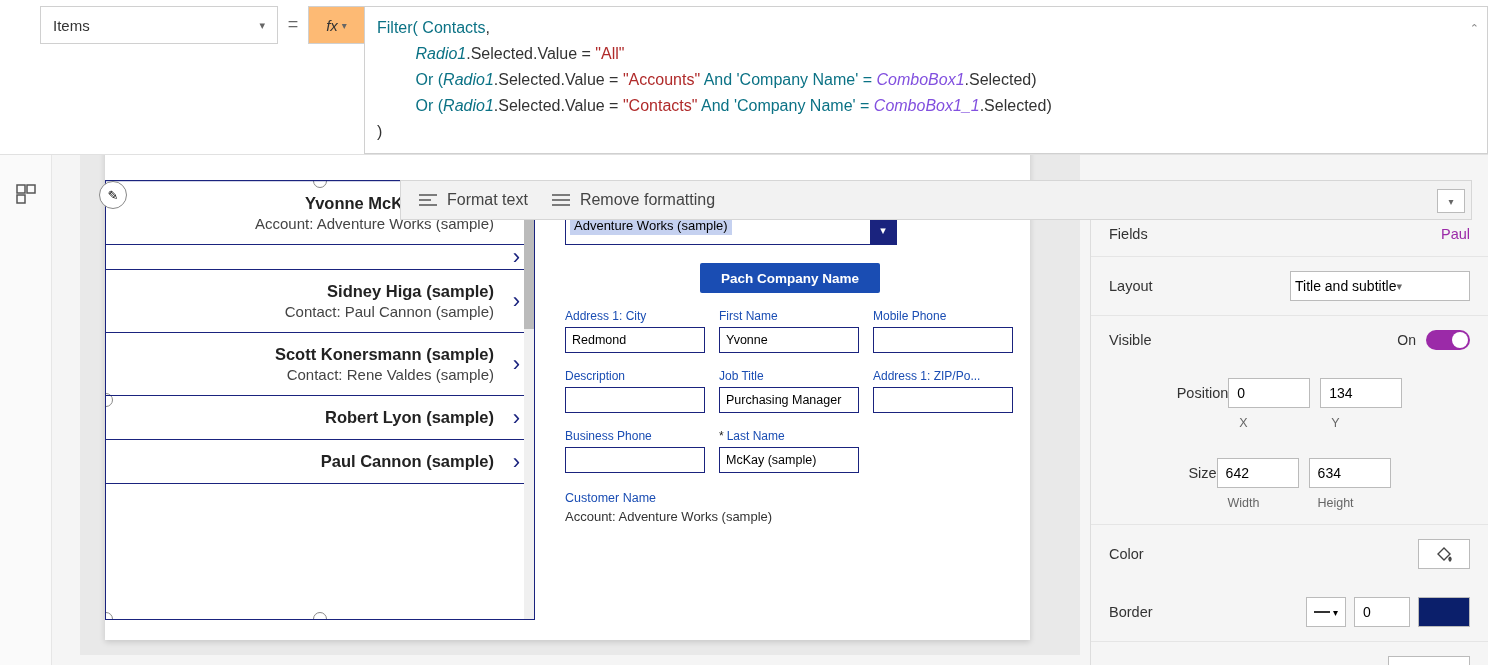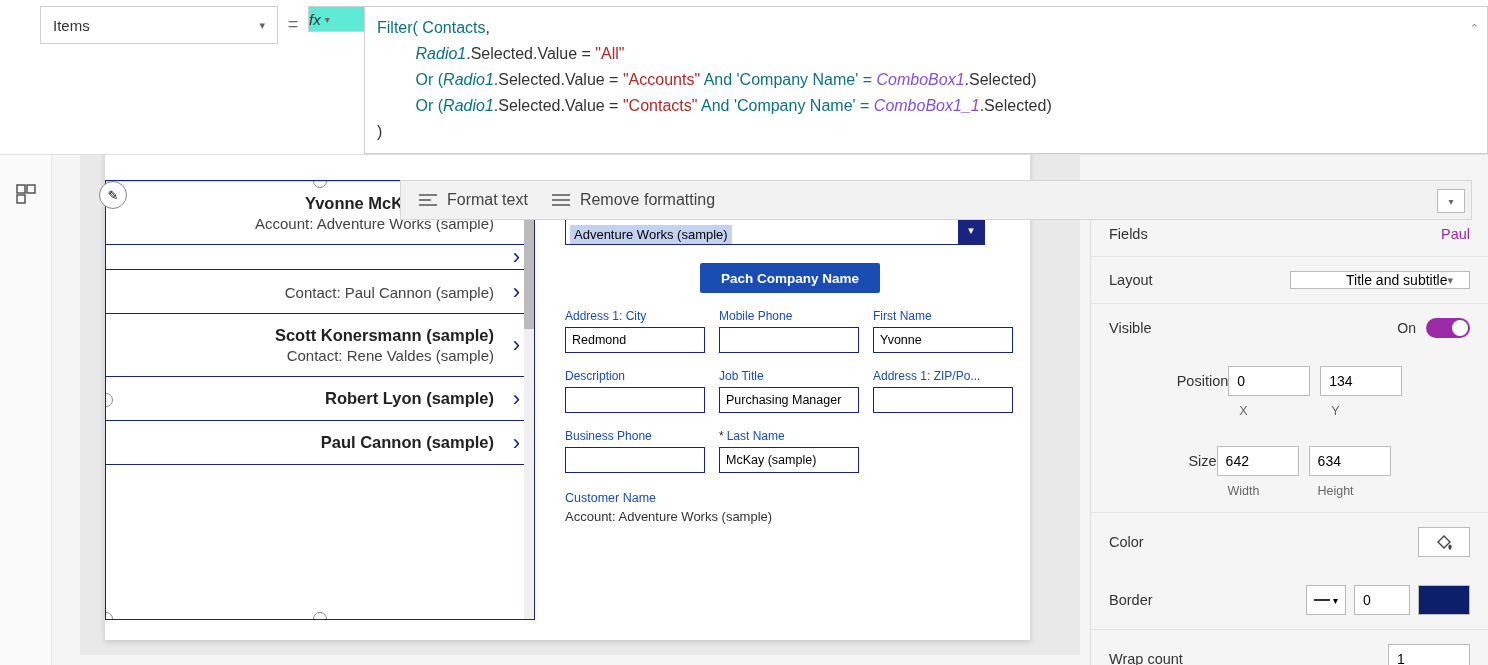--- a/index.html
+++ b/index.html
@@ -2,21 +2,21 @@
 <html><head>
 <meta charset="utf-8">
 <style>
 * { box-sizing: border-box; margin: 0; padding: 0; font-family: "Segoe UI", Arial, sans-serif; }
 body { background: #f5f5f5; width: 1488px; height: 665px; overflow: hidden; position: relative; }
 
 
 .formula-row { position: absolute; top: 0; left: 0; right: 0; display: flex; align-items: flex-start; background: #fff; border-bottom: 1px solid #e1e1e1; z-index: 5; }
 .property-select { width: 238px; height: 38px; margin: 6px 0 0 40px; border: 1px solid #d0d0d0; padding: 0 12px; font-size: 15px; color: #333; display: flex; align-items: center; justify-content: space-between; background: #fff; }
 .eq-sign { width: 30px; text-align: center; font-size: 18px; color: #666; padding-top: 14px; }
-.fx-btn { width: 56px; height: 26px; margin-top: 6px; border: 1px solid #d0d0d0; border-right: none; display: flex; align-items: center; justify-content: flex-start; gap: 4px; font-style: italic; font-size: 15px; color: #333; background: #5eead4; }
+.fx-btn { width: 56px; height: 38px; margin-top: 6px; border: 1px solid #d0d0d0; border-right: none; display: flex; align-items: center; justify-content: center; gap: 4px; font-style: italic; font-size: 15px; color: #333; background: #fdba74; }
 .fx-btn .chev { font-style: normal; font-size: 10px; color: #666; }
 .formula-editor { flex: 1; background: #fff; border: 1px solid #d0d0d0; margin-top: 6px; padding: 8px 12px 8px 12px; font-family: Consolas, monospace; font-size: 16px; line-height: 26px; white-space: pre; color: #333; min-height: 130px; position: relative; }
 .formula-editor .collapse { position: absolute; right: 8px; top: 8px; font-size: 11px; color: #888; }
 .help-icon { position: absolute; right: 12px; top: 86px; width: 20px; height: 20px; border: 1.5px solid #888; border-radius: 50%; display: flex; align-items: center; justify-content: center; font-size: 12px; color: #888; }
 .t-blue { color: #0b7285; }
 .t-teal { color: #0b7285; }
 .t-italic-teal { color: #0b7285; font-style: italic; }
 .t-str { color: #b02a2a; }
 .t-purple { color: #8250df; font-style: italic; }
 
@@ -45,39 +45,39 @@
 .gallery-thumb { position: absolute; right: 0; top: 8px; width: 10px; height: 140px; background: #bbb; }
 .list-item { border-bottom: 1px solid #1a237e; padding: 12px 40px 12px 16px; position: relative; }
 .list-item.first { border-top: 1px solid #1a237e33; }
 .list-item .title { font-size: 16.5px; font-weight: 600; color: #222; }
 .list-item .subtitle { font-size: 15px; color: #444; margin-top: 2px; }
 .list-item .chev { position: absolute; right: 14px; top: 50%; transform: translateY(-50%); font-size: 22px; color: #1a237e; }
 .edit-badge { position: absolute; left: -6px; top: 86px; width: 28px; height: 28px; border: 1px solid #888; border-radius: 50%; background: #fff; display: flex; align-items: center; justify-content: center; font-size: 13px; z-index: 3; }
 
 
 .detail { position: absolute; top: 120px; left: 460px; width: 450px; }
-.combo { width: 420px; height: 30px; border: 1.5px solid #1a237e; display: flex; align-items: flex-end; font-size: 13px; }
+.combo { width: 332px; height: 30px; border: 1.5px solid #1a237e; display: flex; align-items: flex-start; font-size: 13px; }
 .combo span { background: #c5d1f0; padding: 2px 4px; margin-left: 4px; }
 .combo .dd-arrow { margin-left: auto; width: 26px; height: 100%; background: #1a237e; color: #fff; display: flex; align-items: center; justify-content: center; font-size: 11px; }
 .pach-btn { margin: 18px auto 0; width: 180px; height: 30px; background: #1a4db3; color: #fff; font-size: 13.5px; font-weight: 600; display: flex; align-items: center; justify-content: center; border-radius: 2px; }
 .field-grid { display: grid; grid-template-columns: repeat(3, 140px); gap: 16px 14px; margin-top: 16px; }
 .field { }
 .field label { font-size: 12px; color: #1a4db3; display: block; margin-bottom: 4px; white-space: nowrap; overflow: hidden; text-overflow: ellipsis; }
 .field .req { color: #222; margin-right: 3px; }
 .field input { width: 100%; height: 26px; border: 1.5px solid #1a237e; padding: 0 6px; font-size: 12.5px; }
 .cust-name-lbl { font-size: 12.5px; color: #1a4db3; margin-top: 18px; }
 .cust-name-val { font-size: 13px; color: #333; margin-top: 4px; }
 
 
 .props { position: absolute; top: 212px; right: 0; width: 398px; height: 453px; background: #f5f5f5; border-left: 1px solid #ddd; font-size: 14.5px; }
 .prop-row { display: flex; align-items: center; justify-content: space-between; padding: 14px 18px; border-bottom: 1px solid #e5e5e5; }
 .prop-row.noborder { border-bottom: none; }
 .prop-row .label { color: #333; }
 .edit-link { color: #9b2aa8; font-size: 14.5px; }
-.layout-select { width: 180px; height: 18px; border: 1px solid #bbb; background: #fff; display: flex; align-items: center; justify-content: flex-end; padding: 0 16px; font-size: 14px; }
+.layout-select { width: 180px; height: 30px; border: 1px solid #bbb; background: #fff; display: flex; align-items: center; justify-content: flex-start; padding: 0 4px; font-size: 14px; }
 .toggle { width: 44px; height: 20px; background: #9b2aa8; border-radius: 10px; position: relative; }
 .toggle::after { content: ""; position: absolute; right: 2px; top: 2px; width: 16px; height: 16px; background: #fff; border-radius: 50%; }
 .toggle-lbl { margin-right: 10px; color: #333; font-size: 14px; }
 .num-pair { display: flex; gap: 10px; }
 .num-in { width: 82px; height: 30px; border: 1px solid #bbb; background: #fff; padding: 0 8px; font-size: 14px; }
 .sublabels { display: flex; gap: 10px; margin-top: 4px; justify-content: flex-end; }
 .sublabels span { width: 82px; text-align: center; font-size: 12.5px; color: #666; }
 .two-row { flex-direction: column; align-items: center; gap: 4px; }
 .two-row .top { display: flex; justify-content: space-between; align-items: center; }
 .color-swatch { width: 52px; height: 30px; border: 1px solid #bbb; background: #fff; display: flex; align-items: center; justify-content: center; }
@@ -179,20 +179,21 @@
       <div id="gallery-list">
           <div class="list-item first">
             <div class="title">Yvonne McKay (sample)</div>
             <div class="subtitle">Account: Adventure Works (sample)</div>
             <div class="chev">›</div>
           </div>
           <div class="list-item">
             <div class="chev">›</div>
           </div>
           <div class="list-item">
+            <div class="title">Sidney Higa (sample)</div>
             <div class="subtitle">Contact: Paul Cannon (sample)</div>
             <div class="chev">›</div>
           </div>
           <div class="list-item">
             <div class="title">Scott Konersmann (sample)</div>
             <div class="subtitle">Contact: Rene Valdes (sample)</div>
             <div class="chev">›</div>
           </div>
           <div class="list-item">
             <div class="title">Robert Lyon (sample)</div>
@@ -212,22 +213,22 @@
       <div class="combo">
         <span>Adventure Works (sample)</span>
         <div class="dd-arrow">▾</div>
       </div>
       <div class="pach-btn">
           <span>Pach Company Name</span>
         </div>
 
       <div class="field-grid">
         <div class="field"><label>Address 1: City</label><input value="Redmond" style=""></div>
+        <div class="field"><label>First Name</label><input value="Yvonne" style=""></div>
         <div class="field"><label>Mobile Phone</label><input value="" style=""></div>
-        <div class="field"><label>First Name</label><input value="Yvonne" style=""></div>
         <div class="field"><label>Description</label><input value="" style=""></div>
         <div class="field"><label>Job Title</label><input value="Purchasing Manager" style=""></div>
         <div class="field"><label>Address 1: ZIP/Po...</label><input value="" style=""></div>
         <div class="field"><label>Business Phone</label><input value="" style=""></div>
         <div class="field"><label><span class="req">*</span><span>Last Name</span></label><input value="McKay (sample)" style=""></div>
       </div>
 
       <div class="cust-name-lbl">Customer Name</div>
       <div class="cust-name-val">Account: Adventure Works (sample)</div>
     </div>

